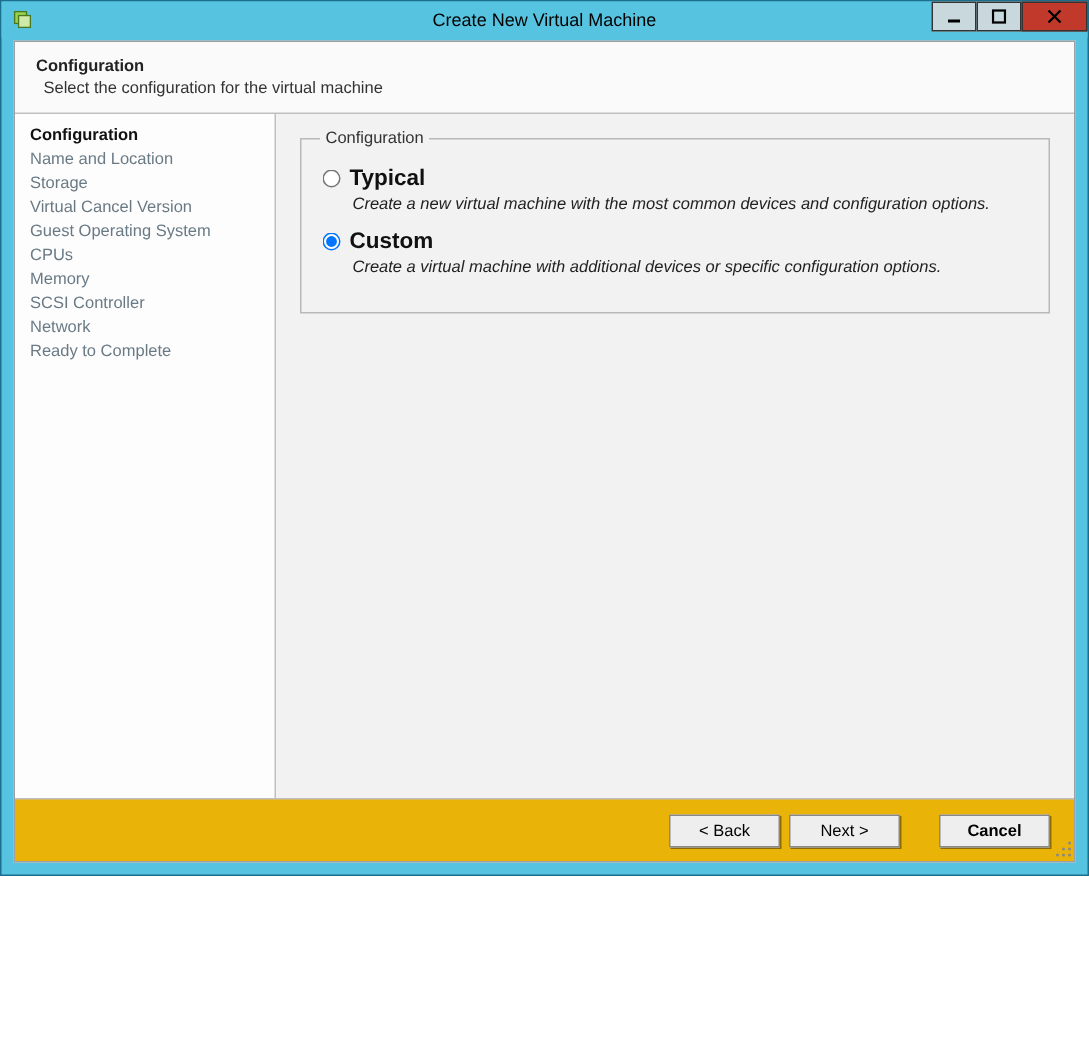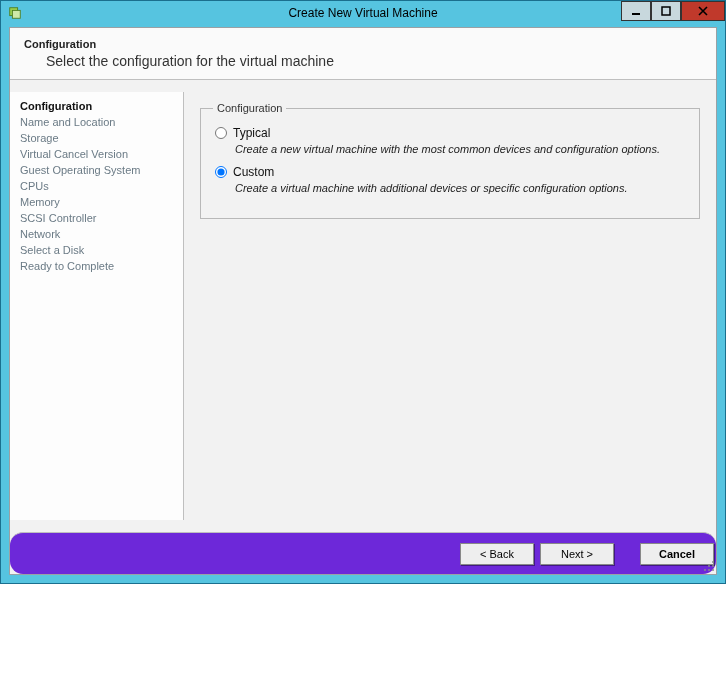--- a/index.html
+++ b/index.html
@@ -58,30 +58,29 @@
   .win-btn.min { background:#c8d8dd; }
   .win-btn.max { background:#c8d8dd; }
 
   .client {
     position:absolute;
     left:8px; right:8px; top:26px; bottom:8px;
     background:#f2f2f2;
     border:1px solid #9aa0a4;
     display:flex;
     flex-direction:column;
-    gap:12px;
   }
 
   .header {
     padding:10px 12px 6px 14px;
     border-bottom:1px solid #bfbfbf;
     background:#fafafa;
   }
   .header .h-title { font-weight:bold; color:#222; font-size:11px; }
-  .header .h-sub { color:#333; margin:3px 0 4px 22px; font-size:14px; }
+  .header .h-sub { color:#333; margin:3px 0 4px 5px; font-size:11px; }
 
   .body {
     flex:1;
     display:flex;
     overflow:hidden;
   }
 
   .sidebar {
     width:174px;
     border-right:1px solid #bfbfbf;
@@ -121,41 +120,40 @@
     margin:4px 0 10px 2px;
   }
   .opt .row {
     display:flex; align-items:center;
   }
   .opt input[type=radio] {
     margin:0 6px 0 0;
     width:12px; height:12px;
   }
   .opt .lbl {
-    font-weight:normal;
-    font-size:12px;
+    font-weight:bold;
+    font-size:15px;
     color:#111;
   }
   .opt .desc {
     margin:3px 0 0 20px;
     font-size:11px;
     color:#222;
     font-style:italic;
   }
 
   .footer {
     height:42px;
     border-top:1px solid #bfbfbf;
     display:flex;
     align-items:center;
     justify-content:flex-end;
-    padding:0 2px;
-    background:#6d28d9;
+    padding:0 16px;
+    background:#eab308;
     position:relative;
-    border-radius:13px;
   }
   .footer .btn {
     min-width:74px;
     height:22px;
     font-size:11px;
     font-family: Tahoma, "Segoe UI", Arial, sans-serif;
     background:#eee;
     border:1px solid #888;
     margin-left:6px;
     display:flex; align-items:center; justify-content:center;
@@ -222,21 +220,20 @@
       <div class="sidebar">
         <div class="sb-item current">Configuration</div>
         <div class="sb-item">Name and Location</div>
         <div class="sb-item">Storage</div>
         <div class="sb-item">Virtual Cancel Version</div>
         <div class="sb-item">Guest Operating System</div>
         <div class="sb-item">CPUs</div>
         <div class="sb-item">Memory</div>
         <div class="sb-item">SCSI Controller</div>
         <div class="sb-item">Network</div>
-        <div class="sb-item">Select a Disk</div>
         <div class="sb-item">Ready to Complete</div>
       </div>
 
       <div class="main">
         <fieldset class="cfg">
           <legend>Configuration</legend>
 
           <div class="opt">
             <label class="row">
               <input type="radio" name="cfg" style="">

